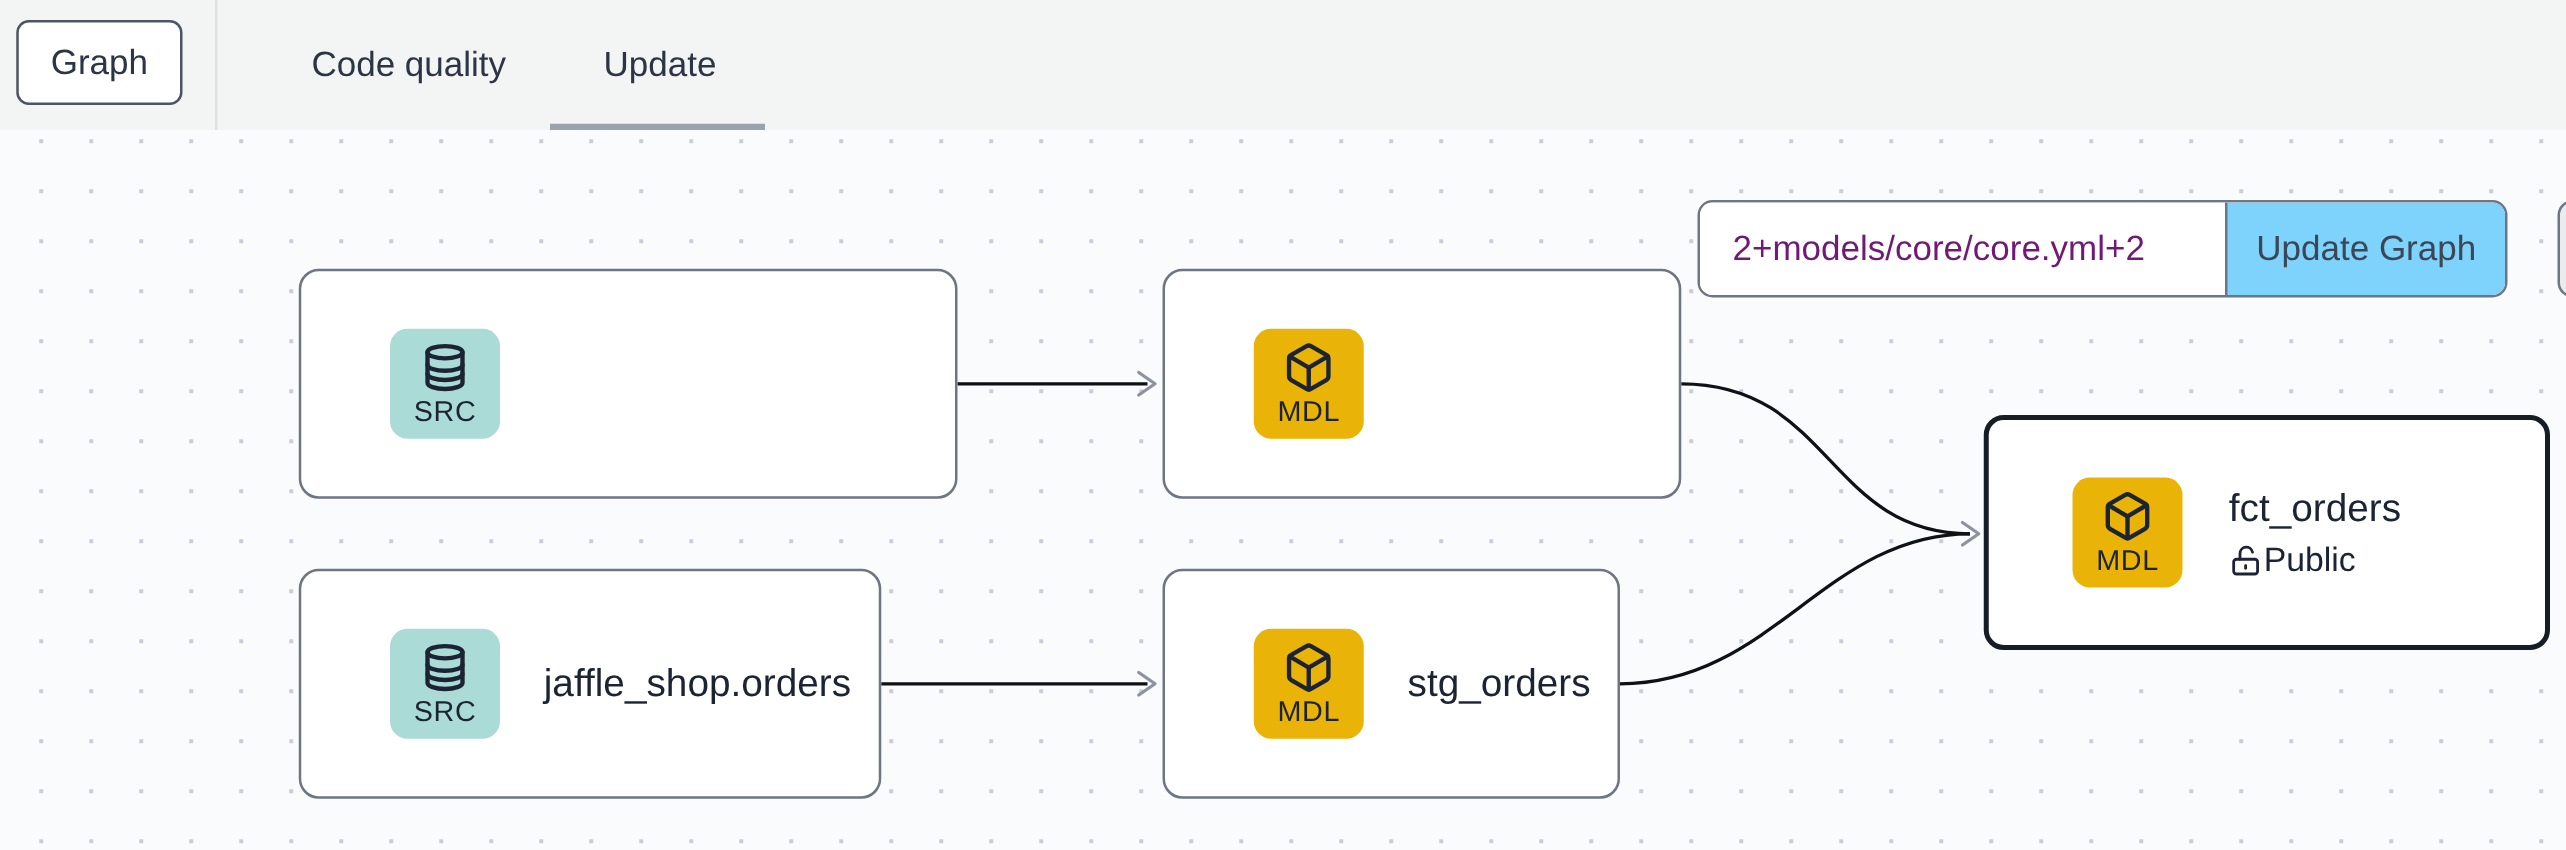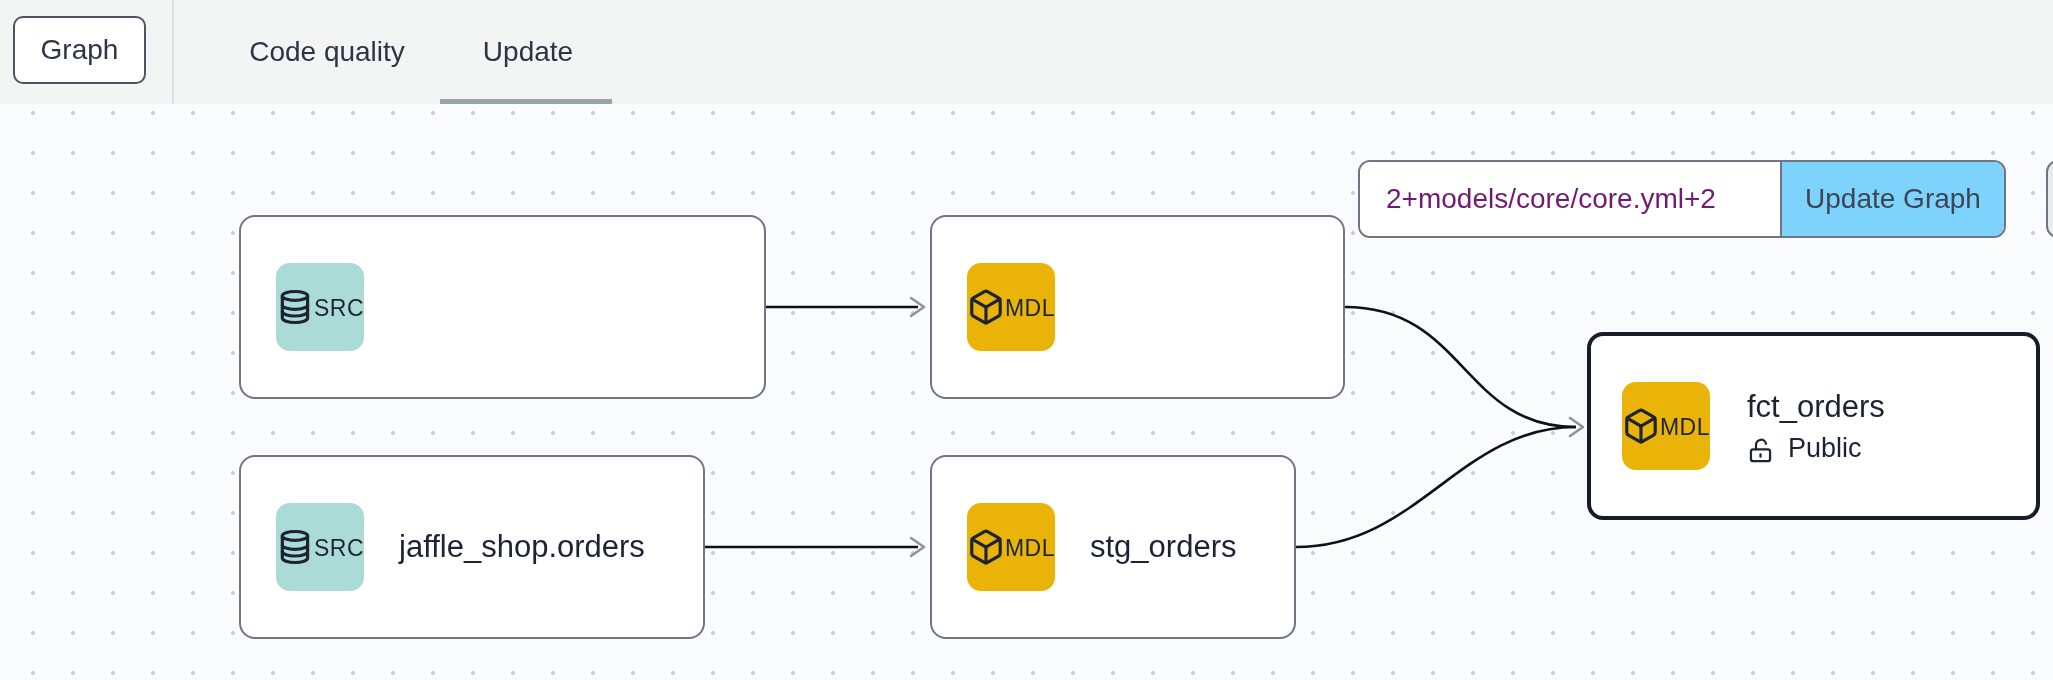--- a/index.html
+++ b/index.html
@@ -48,28 +48,28 @@
     padding-left:35px;cursor:pointer;
   }
   .node-n1{left:239px;top:111px;width:527px;height:184px;}
   .node-n2{left:930px;top:111px;width:415px;height:184px;}
   .node-n3{left:239px;top:351px;width:466px;height:184px;}
   .node-n4{left:930px;top:351px;width:366px;height:184px;}
   .node-n5{left:1587px;top:228px;width:453px;height:188px;border:4px solid #171d26;padding-left:31px;gap:37px;}
   .node-title{font-size:31px;color:#1c2433;white-space:nowrap;}
   .badge{
     width:88px;height:88px;border-radius:14px;flex:0 0 auto;
-    display:flex;flex-direction:row;align-items:center;justify-content:center;
+    display:flex;flex-direction:column;align-items:center;justify-content:center;margin-left:36px;
   }
   .badge-src{background:#abdbd6;}
   .badge-mdl{background:#eab308;}
   .badge svg{display:block;}
   .badge-label{font-size:23px;font-weight:500;color:#1c2433;line-height:1;margin-top:3px;letter-spacing:.5px;}
   .node-text{display:flex;flex-direction:column;gap:8px;}
-  .node-access{display:flex;align-items:flex-end;gap:14px;font-size:27px;color:#1c2433;}
+  .node-access{display:flex;align-items:center;gap:1px;font-size:27px;color:#1c2433;}
   .icon-stroke{stroke:#1c2433;fill:none;stroke-width:2;stroke-linecap:round;stroke-linejoin:round;}
   
   .selector-group{
     position:absolute;left:1358px;top:56px;width:648px;height:78px;
     border:2px solid #6e7683;border-radius:12px;box-sizing:border-box;
     display:flex;overflow:hidden;background:#ffffff;
   }
   .selector-input{
     width:420px;height:100%;border:none;outline:none;background:#ffffff;
     font-family:"Liberation Sans","DejaVu Sans",sans-serif;

